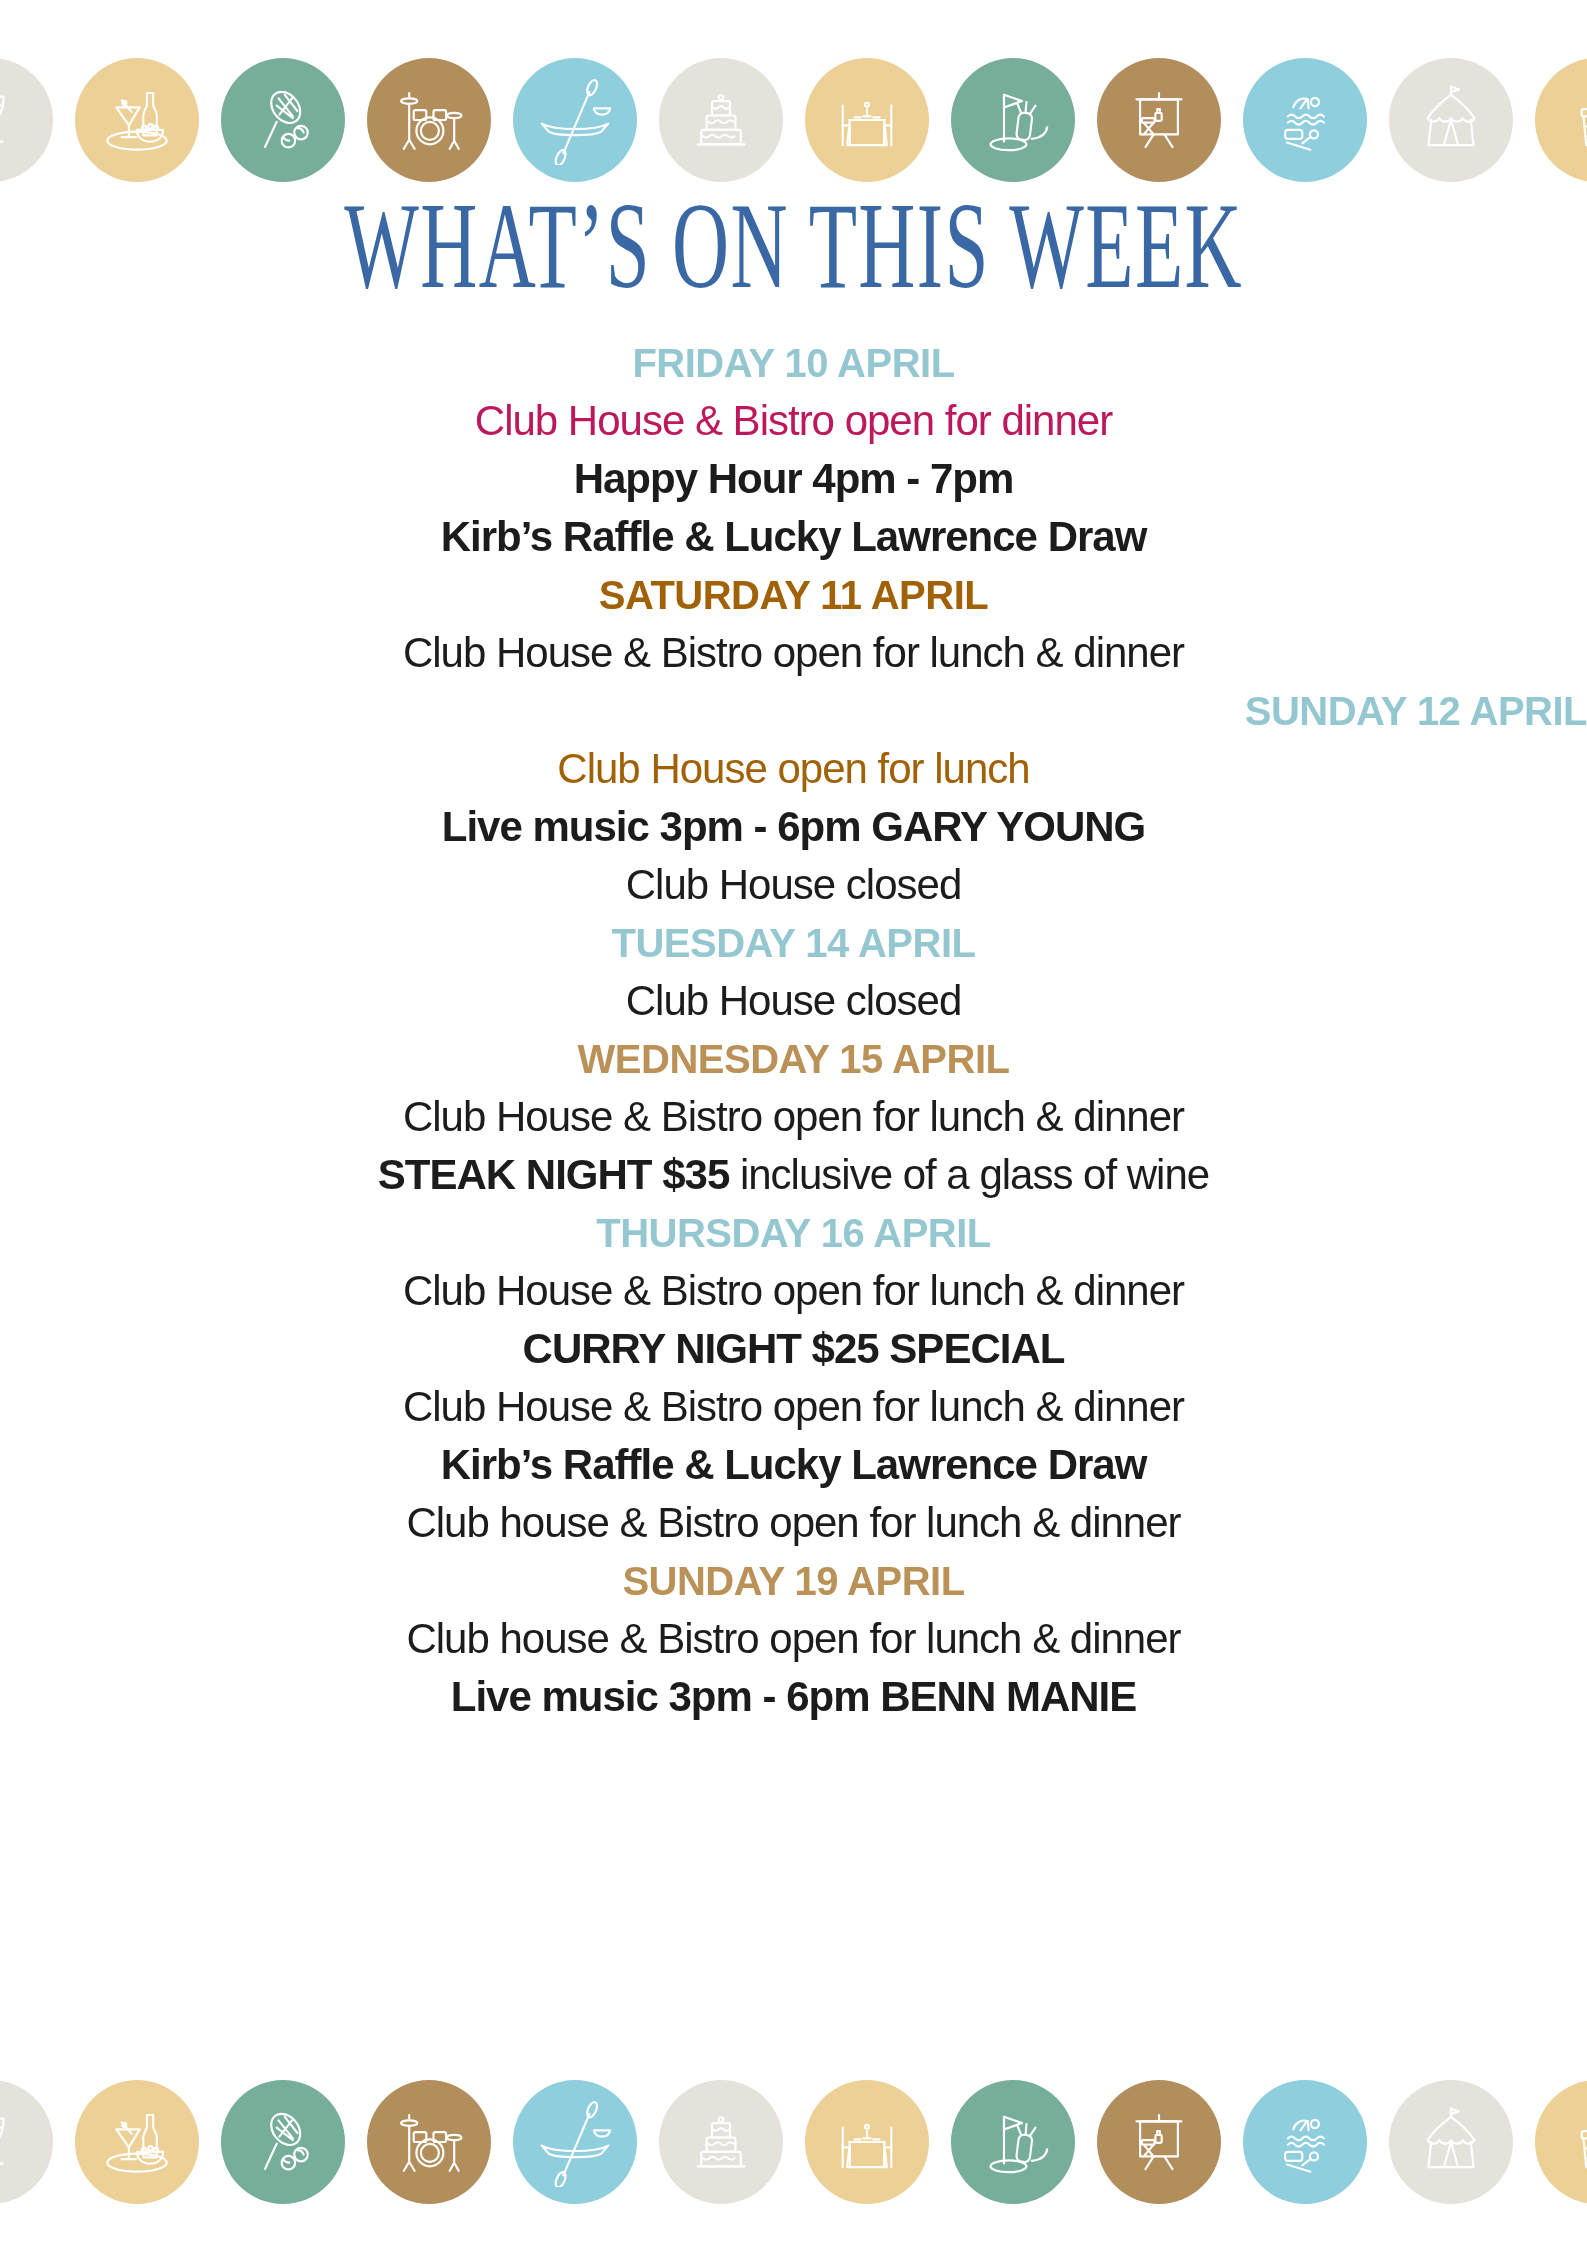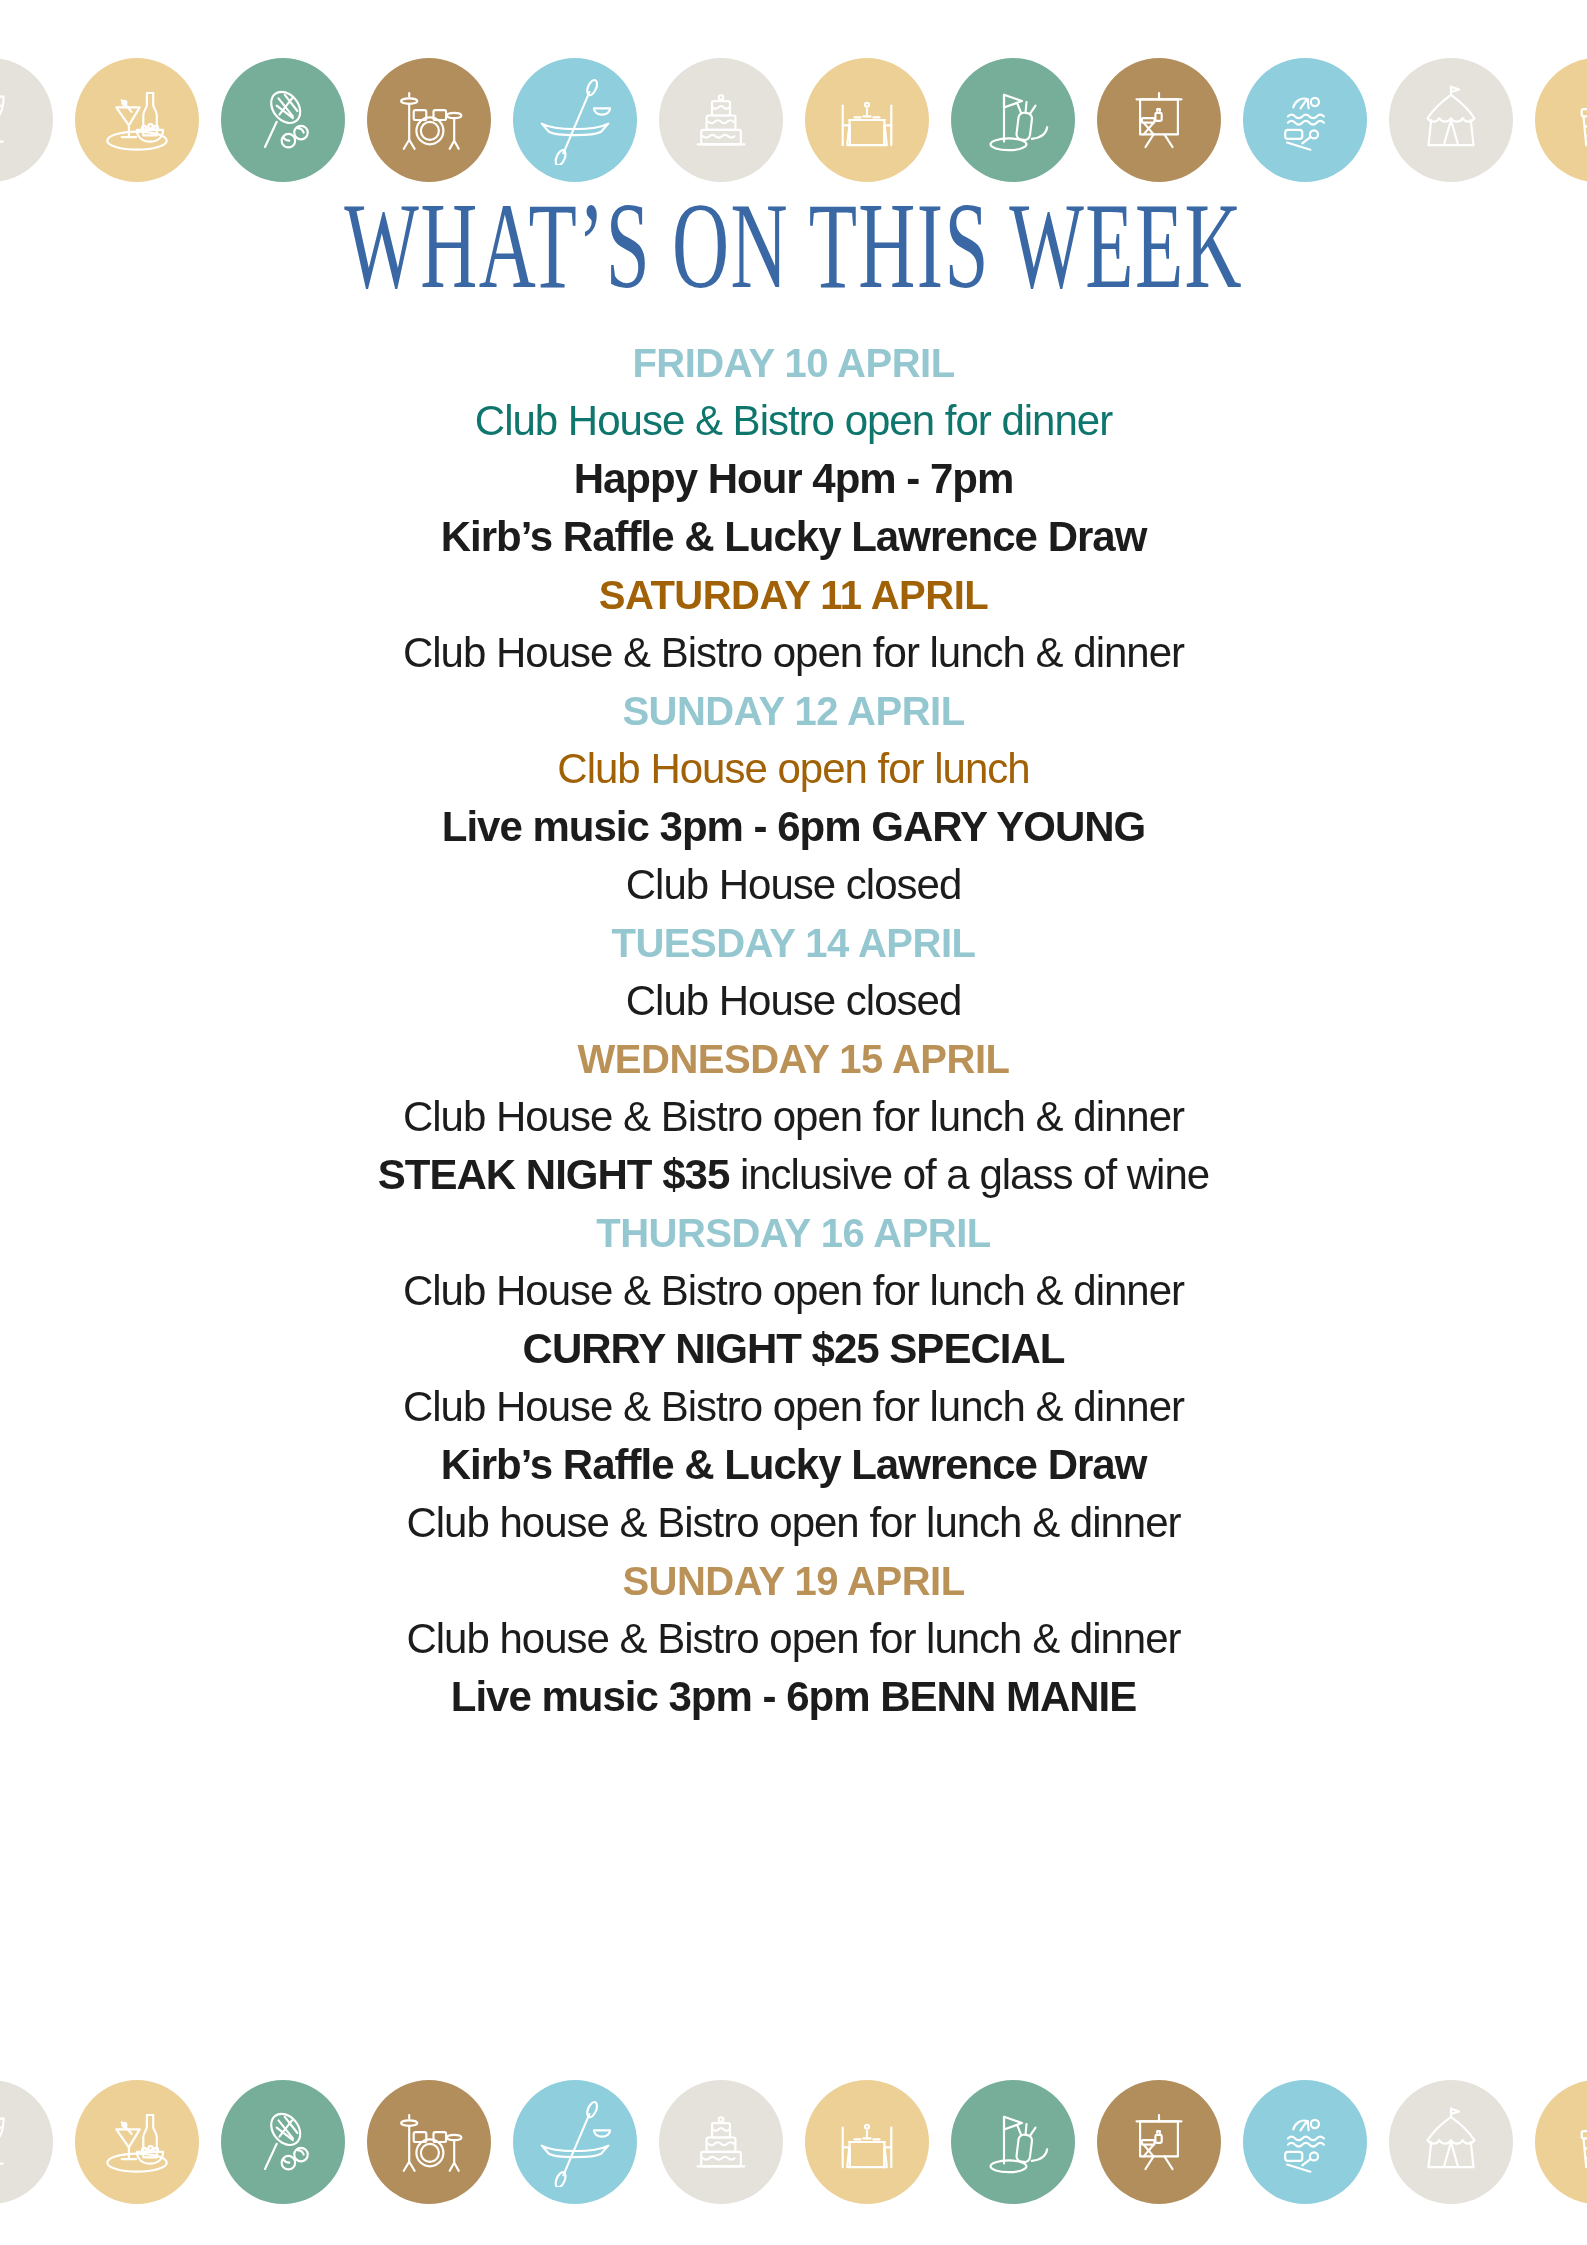--- a/index.html
+++ b/index.html
@@ -199,26 +199,26 @@
           <rect x="33" y="38" width="27" height="8" rx="2"></rect>
           <rect x="40" y="32" width="13" height="6" rx="2"></rect>
           <path d="M35 46l3 32h17l3-32"></path>
           <path d="M37 57h19M38 68h17"></path>
         </svg>
       </div>
     </div>
   <h1 class="title" style="color: rgb(58, 104, 165);"><span class="title-inner">WHAT’S ON THIS WEEK</span></h1>
   <div class="schedule">
       <div class="line day" style="color: rgb(149, 199, 209); text-align: center;">FRIDAY 10 APRIL</div>
-      <div class="line" style="color: #0f766e;">Club House &amp; Bistro open for dinner</div>
+      <div class="line" style="color: #be185d;">Club House &amp; Bistro open for dinner</div>
       <div class="line strong" style="color: rgb(28, 28, 28);">Happy Hour 4pm - 7pm</div>
       <div class="line strong" style="color: rgb(28, 28, 28);">Kirb’s Raffle &amp; Lucky Lawrence Draw</div>
       <div class="line day" style="color: #a16207;">SATURDAY 11 APRIL</div>
       <div class="line" style="color: rgb(28, 28, 28);">Club House &amp; Bistro open for lunch &amp; dinner</div>
-      <div class="line day" style="color: rgb(149, 199, 209);">SUNDAY 12 APRIL</div>
+      <div class="line day" style="color: rgb(149, 199, 209); text-align: right;">SUNDAY 12 APRIL</div>
       <div class="line" style="color: #a16207;">Club House open for lunch</div>
       <div class="line strong" style="color: rgb(28, 28, 28);">Live music 3pm - 6pm GARY YOUNG</div>
       <div class="line" style="color: rgb(28, 28, 28);">Club House closed</div>
       <div class="line day" style="color: rgb(149, 199, 209);">TUESDAY 14 APRIL</div>
       <div class="line" style="color: rgb(28, 28, 28);">Club House closed</div>
       <div class="line day" style="color: rgb(186, 145, 87);">WEDNESDAY 15 APRIL</div>
       <div class="line" style="color: rgb(28, 28, 28);">Club House &amp; Bistro open for lunch &amp; dinner</div>
       <div class="line" style="color: rgb(28, 28, 28);"><b>STEAK NIGHT $35</b><span> inclusive of a glass of wine</span></div>
       <div class="line day" style="color: rgb(149, 199, 209);">THURSDAY 16 APRIL</div>
       <div class="line" style="color: rgb(28, 28, 28);">Club House &amp; Bistro open for lunch &amp; dinner</div>

